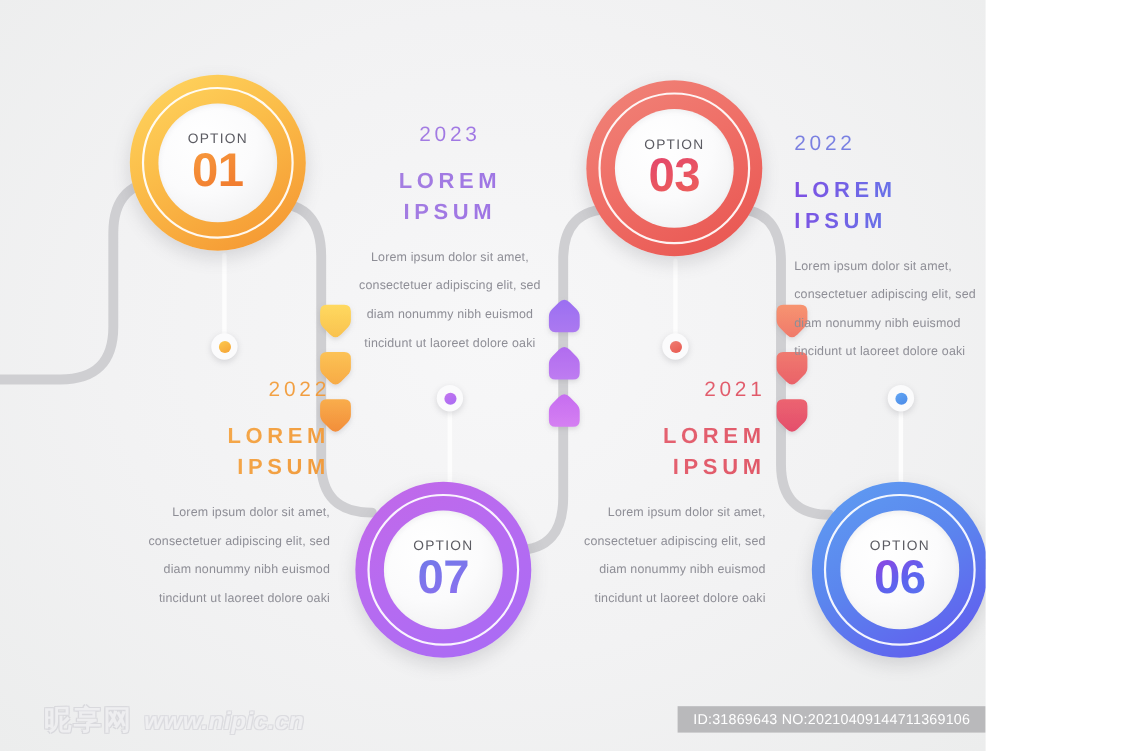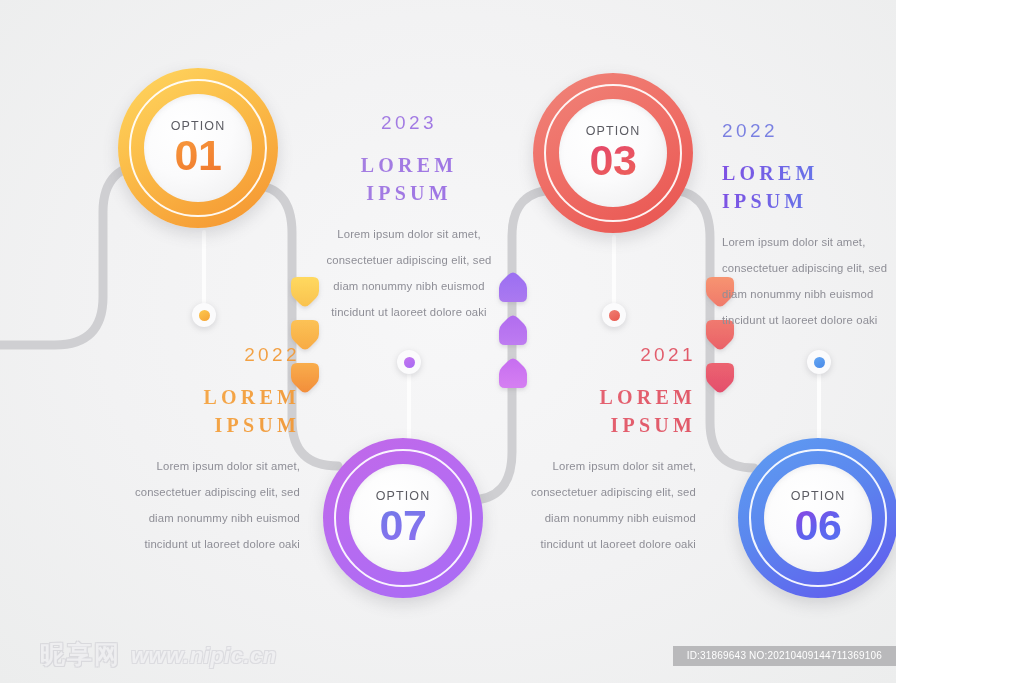--- a/index.html
+++ b/index.html
@@ -135,21 +135,20 @@
   }
   .block .heading {
     font-size: 20px;
     font-weight: 700;
     letter-spacing: 4.2px;
     line-height: 1.42;
     margin: 16px 0 20px 0;
     -webkit-background-clip: text;
     background-clip: text;
     color: transparent;
-    font-family: Liberation Serif, serif;
   }
   .block .body p {
     margin: 0 0 13px 0;
     font-size: 11.3px;
     color: #8e8e96;
     line-height: 1.15;
     letter-spacing: 0.15px;
   }
   .block.right { text-align: right; }
   .block.center { text-align: center; }
@@ -196,21 +195,21 @@
       -1px  1px 0 #dcdce0, 1px  1px 0 #dcdce0;
     letter-spacing: 0.5px;
     padding-bottom: 2px;
   }
   .idbar {
     position: absolute;
     right: 0px;
     bottom: 17px;
     background: #b9b9bb;
     color: #ffffff;
-    font-size: 10px;
+    font-size: 13px;
     letter-spacing: 0.2px;
     padding: 4px 14px 5px 14px;
   }
 </style>
 </head>
 <body>
 
 <div class="canvas">
 
   <svg class="bg-svg" viewBox="0 0 1024 683">

